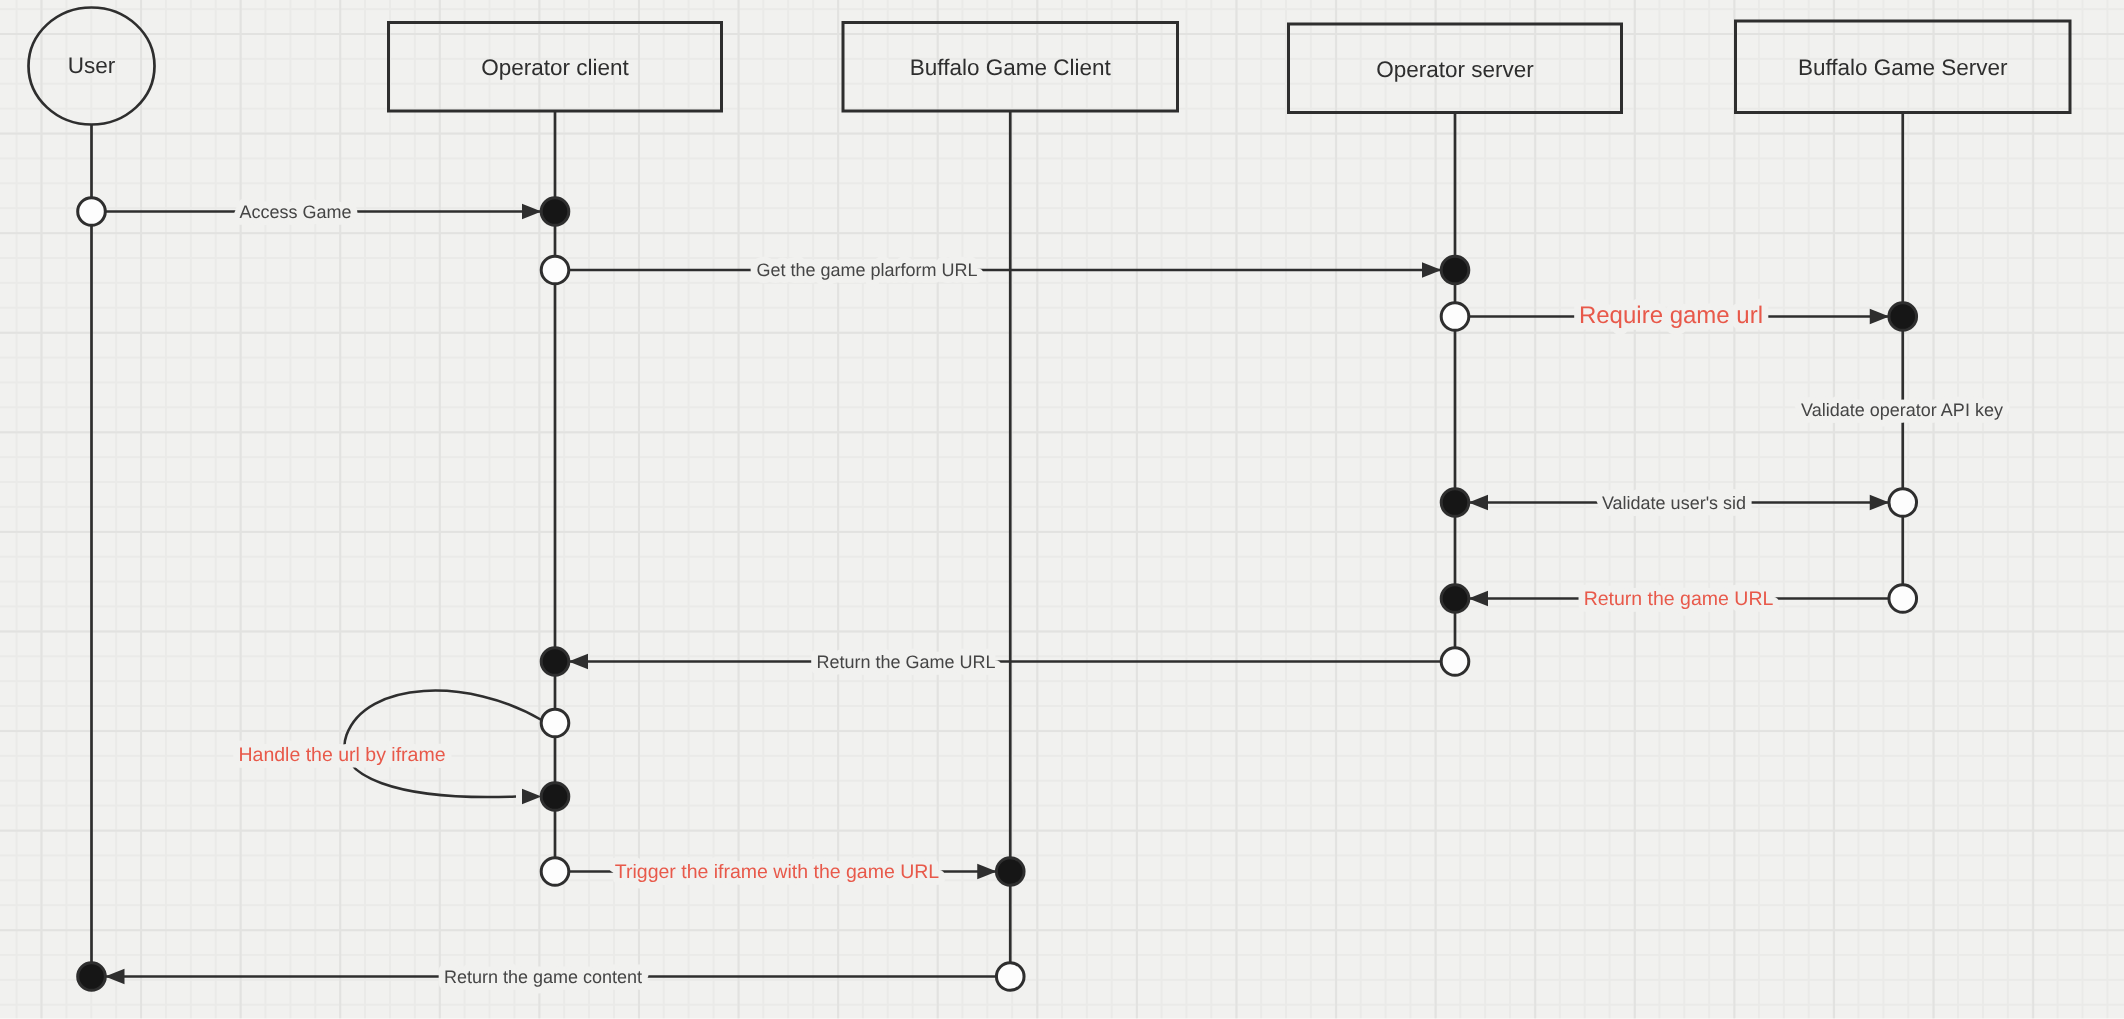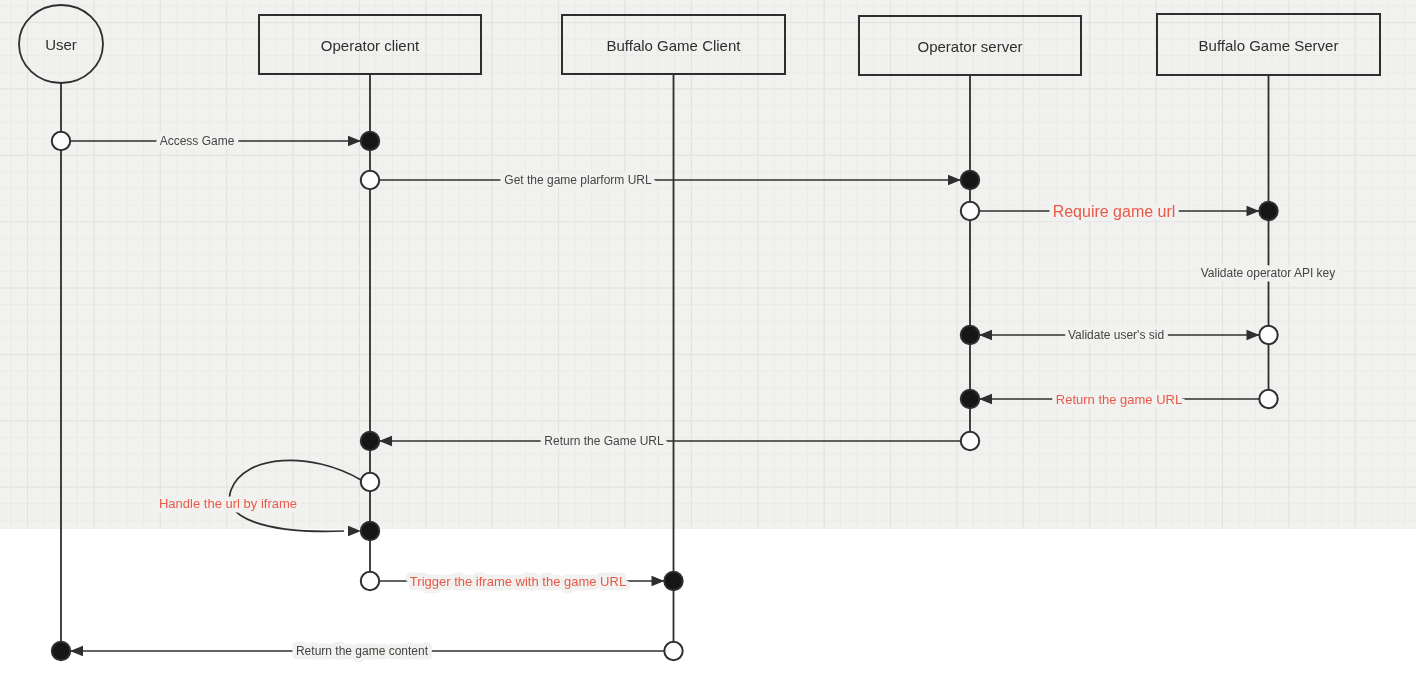--- a/index.html
+++ b/index.html
@@ -2,21 +2,21 @@
 <html><head>
 <meta charset="utf-8">
 <style>
   html, body { margin: 0; padding: 0; }
   body {
     width: 1416px; height: 679px; overflow: hidden;
     font-family: "Liberation Sans", sans-serif;
   }
   .canvas {
     position: relative;
-    width: 1416px; height: 529px;
+    width: 1416px; height: 679px;
     background-color: #f1f1ef;
     background-image:
       linear-gradient(to right, #e2e2e0 1px, transparent 1px),
       linear-gradient(to bottom, #e2e2e0 1px, transparent 1px),
       linear-gradient(to right, #eaeae8 1px, transparent 1px),
       linear-gradient(to bottom, #eaeae8 1px, transparent 1px);
     background-size: 66.4px 66.4px, 66.4px 66.4px, 16.6px 16.6px, 16.6px 16.6px;
     background-position: 27px 22px, 27px 22px, 10.4px 5.4px, 10.4px 5.4px;
   }
   svg { position: absolute; left: 0; top: 0; }

